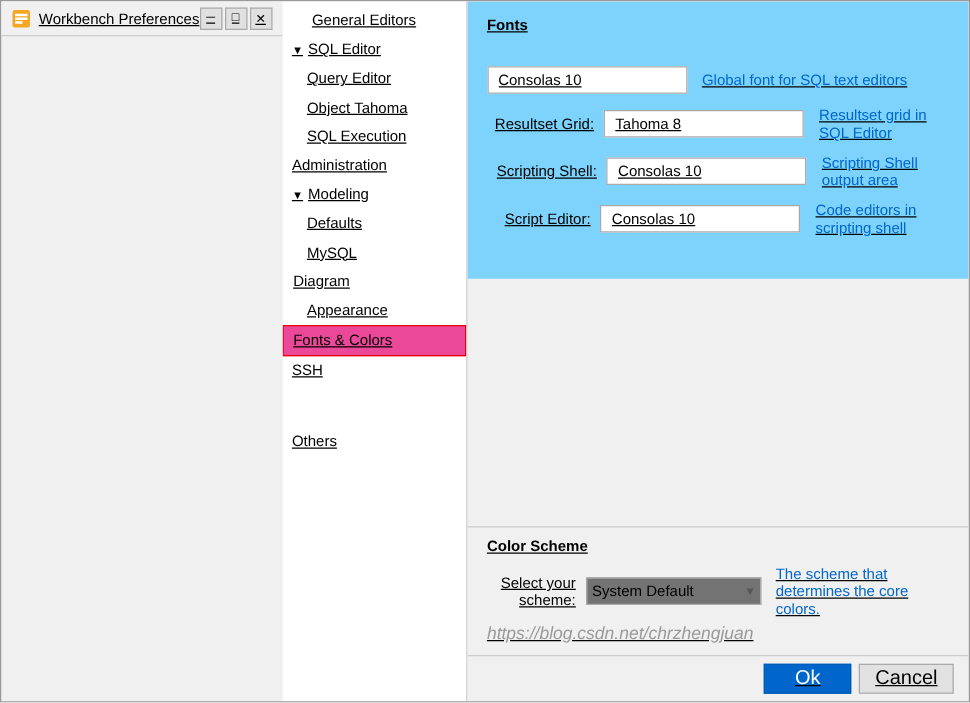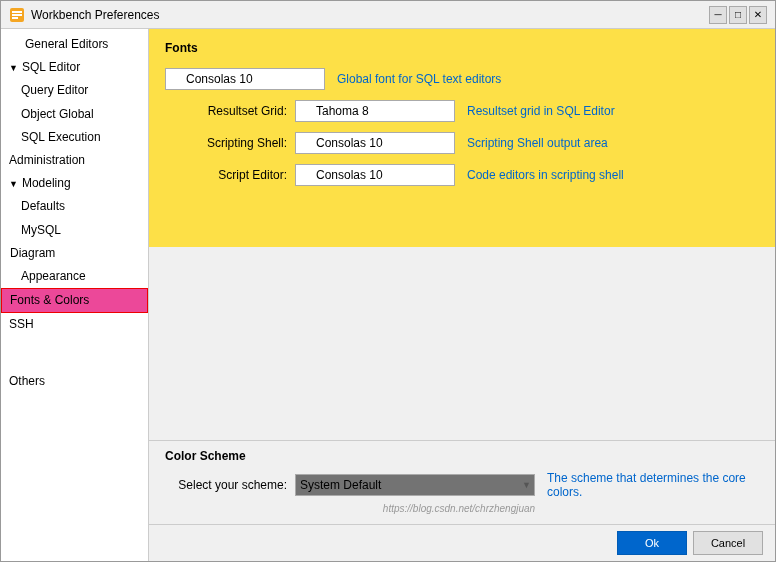--- a/index.html
+++ b/index.html
@@ -4,22 +4,22 @@
   <style>
     * { box-sizing: border-box; margin: 0; padding: 0; }
     body { font-family: 'Segoe UI', Tahoma, Arial, sans-serif; font-size: 12px; background: #f0f0f0; }
 
     .window {
       width: 776px;
       height: 562px;
       background: #f0f0f0;
       border: 1px solid #999;
       display: flex;
-      flex-direction: column;
       overflow: hidden;
+      text-decoration: underline;
     }
 
     .title-bar {
       background: #f0f0f0;
       border-bottom: 1px solid #ccc;
       padding: 6px 8px;
       display: flex;
       align-items: center;
       justify-content: space-between;
       height: 28px;
@@ -90,26 +90,26 @@
       box-sizing: border-box;
     }
 
     .arrow {
       font-size: 9px;
       margin-right: 2px;
     }
 
     .main-panel {
       flex: 1;
-      background: #fde047;
+      background: #7dd3fc;
       padding: 12px 16px;
       overflow-y: auto;
       display: flex;
       flex-direction: column;
-      gap: 3px;
+      gap: 16px;
     }
 
     .section-title {
       font-size: 12px;
       font-weight: bold;
       margin-bottom: 10px;
       color: #000;
     }
 
     .form-row {
@@ -124,21 +124,21 @@
       padding-right: 8px;
       color: #000;
       font-size: 12px;
     }
 
     .form-input {
       width: 160px;
       height: 22px;
       border: 1px solid #aaa;
       background: #fff;
-      padding: 2px 20px;
+      padding: 2px 8px;
       font-size: 12px;
     }
 
     .form-hint {
       margin-left: 12px;
       color: #0066cc;
       font-size: 12px;
     }
 
     .spacer { flex: 1; }
@@ -208,21 +208,21 @@
       padding: 6px 12px;
       border-top: 1px solid #ccc;
       background: #f0f0f0;
     }
 
     .btn {
       min-width: 70px;
       height: 24px;
       background: #e1e1e1;
       border: 1px solid #aaa;
-      font-size: 11px;
+      font-size: 16px;
       cursor: pointer;
       padding: 0 12px;
     }
 
     .btn-primary {
       background: #0066cc;
       color: #fff;
       border: 1px solid #005bb5;
     }
 
@@ -263,21 +263,21 @@
           <span>General Editors</span>
         </div>
         <div class="sidebar-item" style="padding-left: 8px;">
           <span class="arrow">▼</span>
           <span>SQL Editor</span>
         </div>
         <div class="sidebar-item" style="padding-left: 20px;">
           <span>Query Editor</span>
         </div>
         <div class="sidebar-item" style="padding-left: 20px;">
-          <span>Object Global</span>
+          <span>Object Tahoma</span>
         </div>
         <div class="sidebar-item" style="padding-left: 20px;">
           <span>SQL Execution</span>
         </div>
         <div class="sidebar-item" style="padding-left: 8px;">
           <span>Administration</span>
         </div>
         <div class="sidebar-item" style="padding-left: 8px;">
           <span class="arrow">▼</span>
           <span>Modeling</span>
@@ -337,21 +337,21 @@
       <div class="bottom-section">
         <div class="section-title">Color Scheme</div>
         <div class="bottom-row">
           <span class="bottom-label">Select your scheme:</span>
           <div class="select-wrapper">
             <select id="scheme-select"><option value="System Default">System Default</option><option value="Light">Light</option><option value="Dark">Dark</option></select>
             <span class="select-arrow">▼</span>
           </div>
           <span class="bottom-hint">The scheme that determines the core colors.</span>
         </div>
-        <div class="watermark" style="font-size:10px;color:#999;text-align:center;margin-top:4px;">https://blog.csdn.net/chrzhengjuan</div>
+        <div class="watermark" style="font-size:14px;color:#999;text-align:left;margin-top:4px;">https://blog.csdn.net/chrzhengjuan</div>
       </div>
 
       <div class="button-row">
         <button class="btn btn-primary">Ok</button>
         <button class="btn">Cancel</button>
       </div>
     </div>
   </div>
 </div>
 

